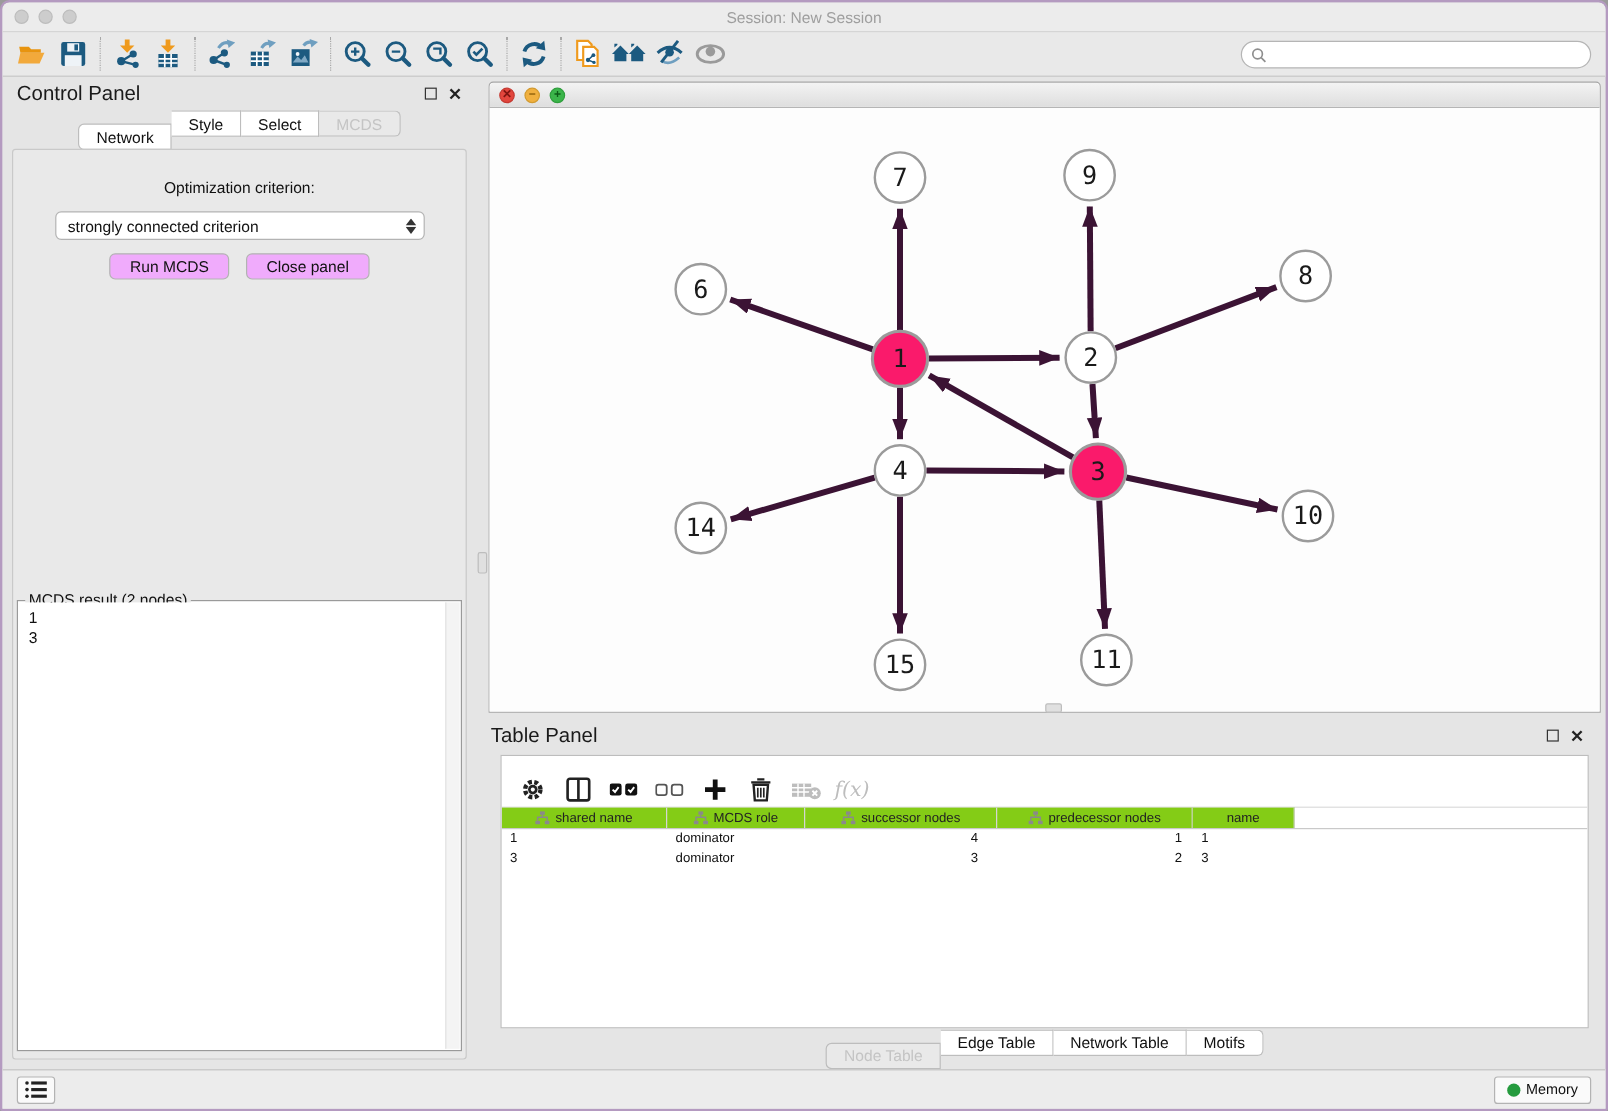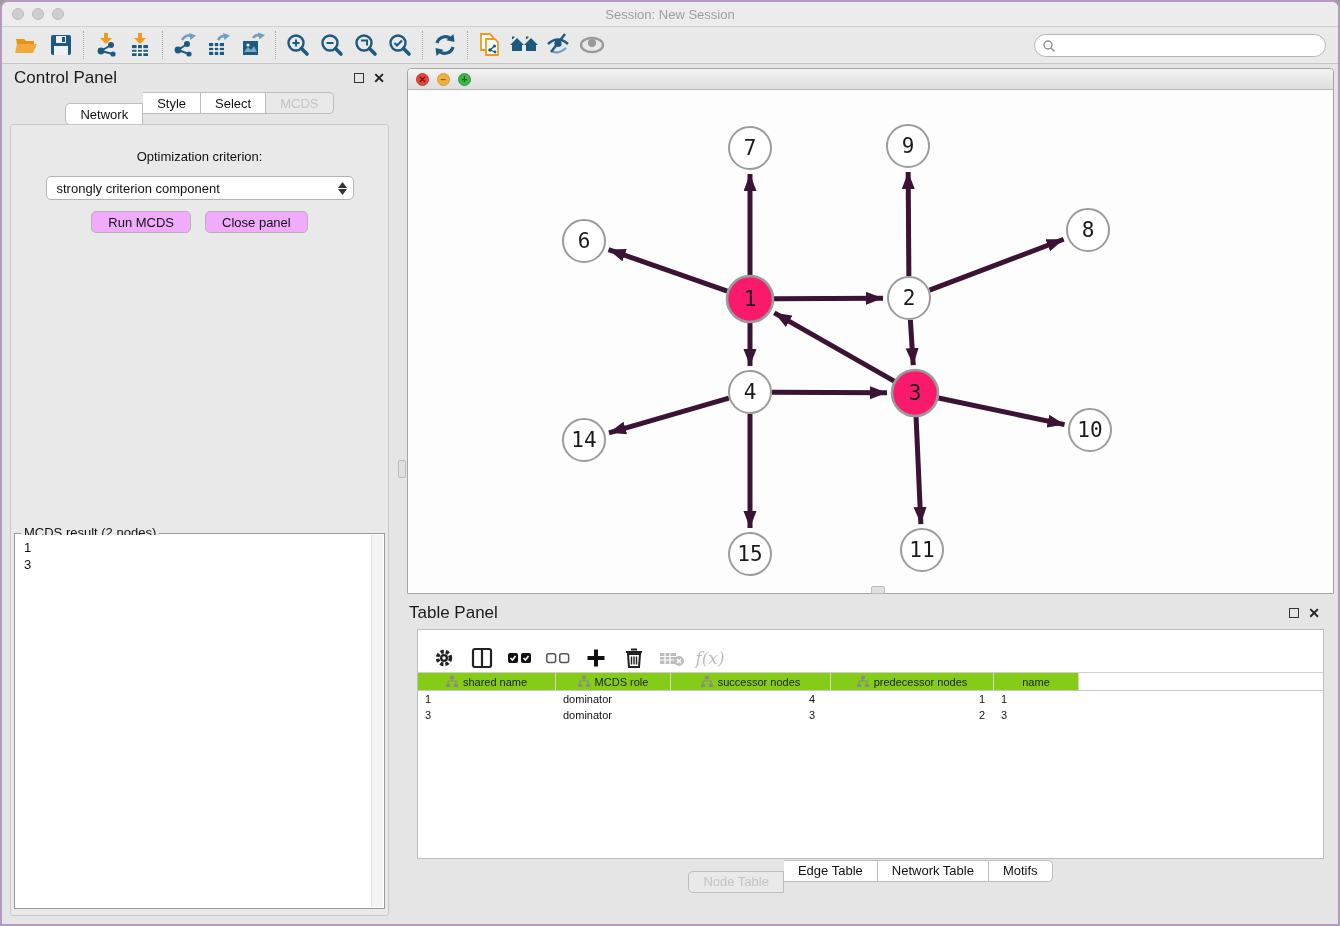--- a/index.html
+++ b/index.html
@@ -277,21 +277,21 @@
       </div>
       <div class="seg-tabs" id="cp-tabs">
           <span class="seg-tab">Network</span>
           <span class="seg-tab">Style</span>
           <span class="seg-tab">Select</span>
           <span class="seg-tab disabled">MCDS</span>
         </div>
       <div class="cp-body">
         <div class="opt-label">Optimization criterion:</div>
         <div class="dropdown">
-          <span>strongly criterion component</span>
+          <span>strongly connected criterion</span>
           <span class="dd-chevrons">
             <svg width="9" height="6" viewBox="0 0 9 6">
                 <path d="M4.5,0 L9,6 H0 z" fill="#333"></path>
               </svg>
             <svg width="9" height="6" viewBox="0 0 9 6">
                 <path d="M4.5,6 L0,0 H9 z" fill="#333"></path>
               </svg>
           </span>
         </div>
         <div class="btn-row">
@@ -495,13 +495,29 @@
               <span class="seg-tab disabled">Node Table</span>
               <span class="seg-tab">Edge Table</span>
               <span class="seg-tab">Network Table</span>
               <span class="seg-tab">Motifs</span>
             </div>
         </div>
       </div>
     </div>
   </div>
 
+  <div class="statusbar">
+    <div class="list-btn">
+      <svg width="20" height="18" viewBox="0 0 20 18">
+        <circle cx="2.5" cy="3.5" r="1.5" fill="#222"></circle>
+          <rect x="6" y="2.2" width="13" height="2.6" fill="#222"></rect>
+        <circle cx="2.5" cy="9" r="1.5" fill="#222"></circle>
+          <rect x="6" y="7.7" width="13" height="2.6" fill="#222"></rect>
+        <circle cx="2.5" cy="14.5" r="1.5" fill="#222"></circle>
+          <rect x="6" y="13.2" width="13" height="2.6" fill="#222"></rect>
+      </svg>
+    </div>
+    <div class="memory-btn">
+      <span class="mem-dot"></span>
+      <span>Memory</span>
+    </div>
+  </div>
 </div>
 
 </body></html>

